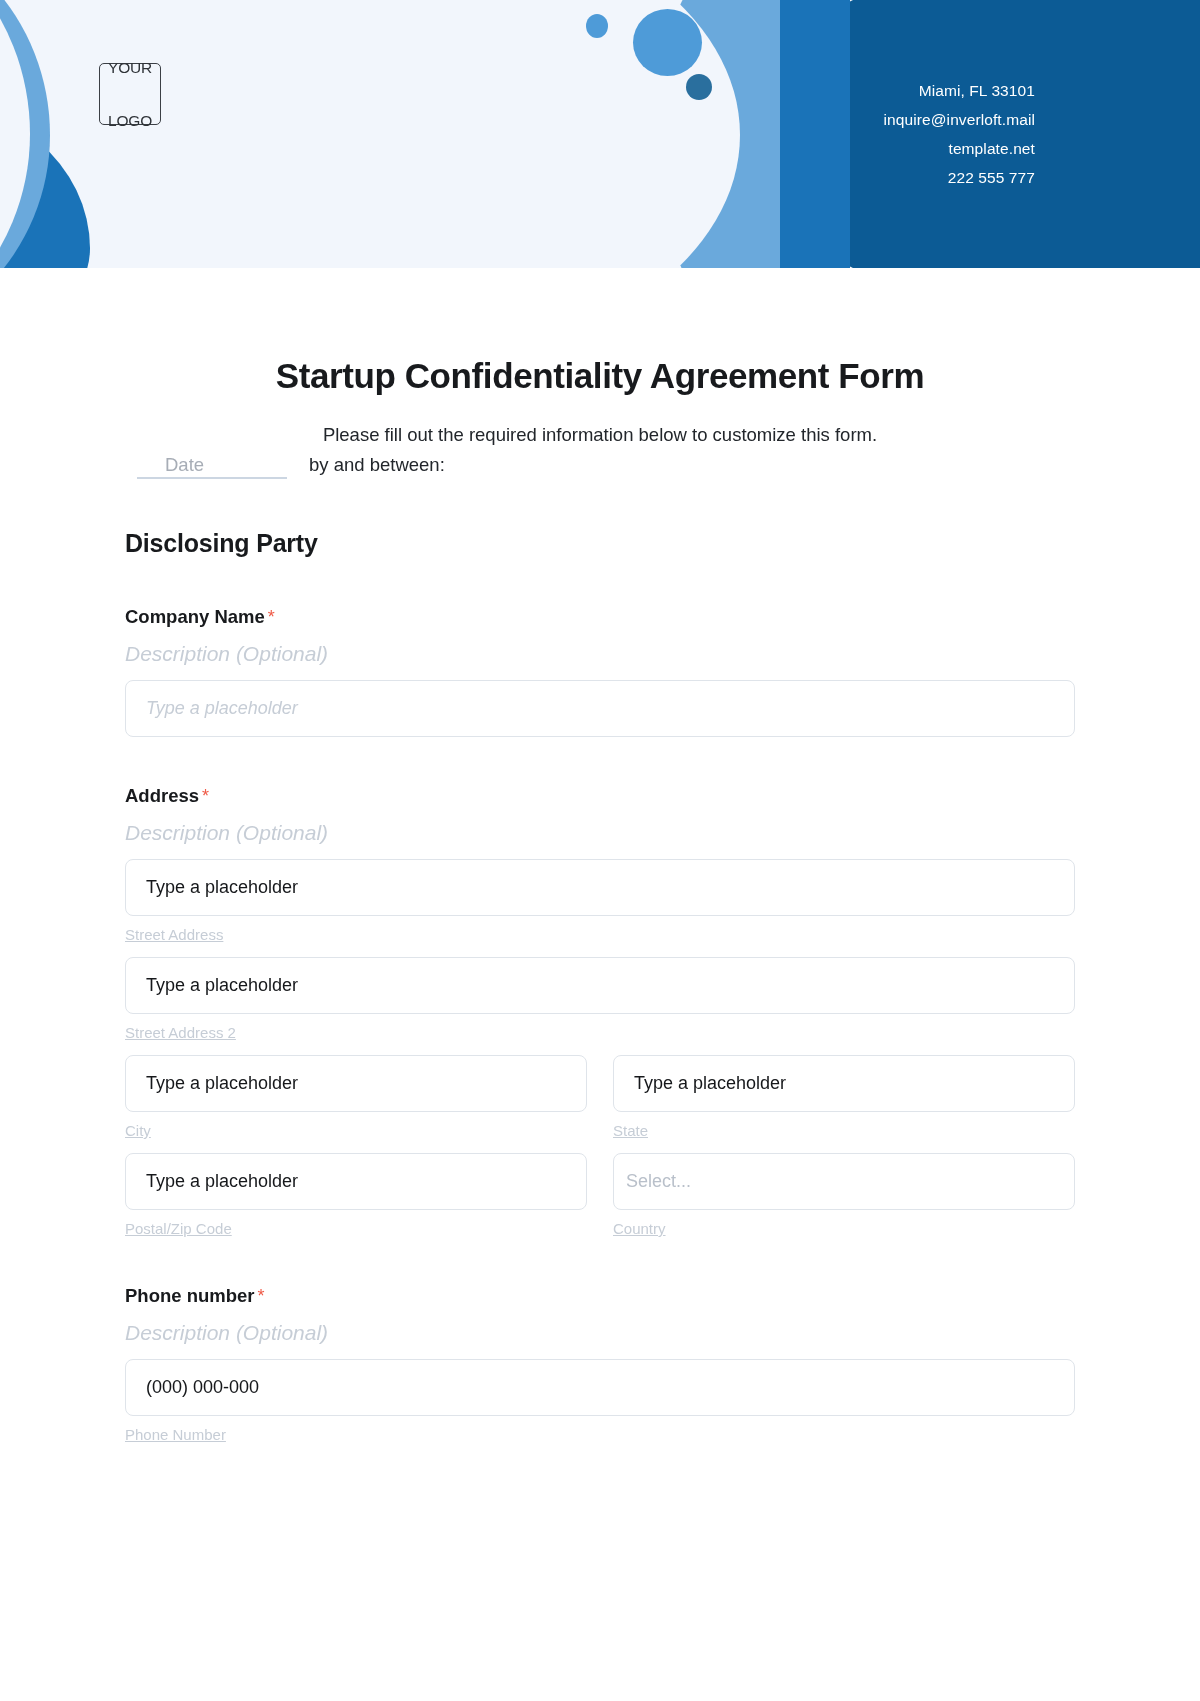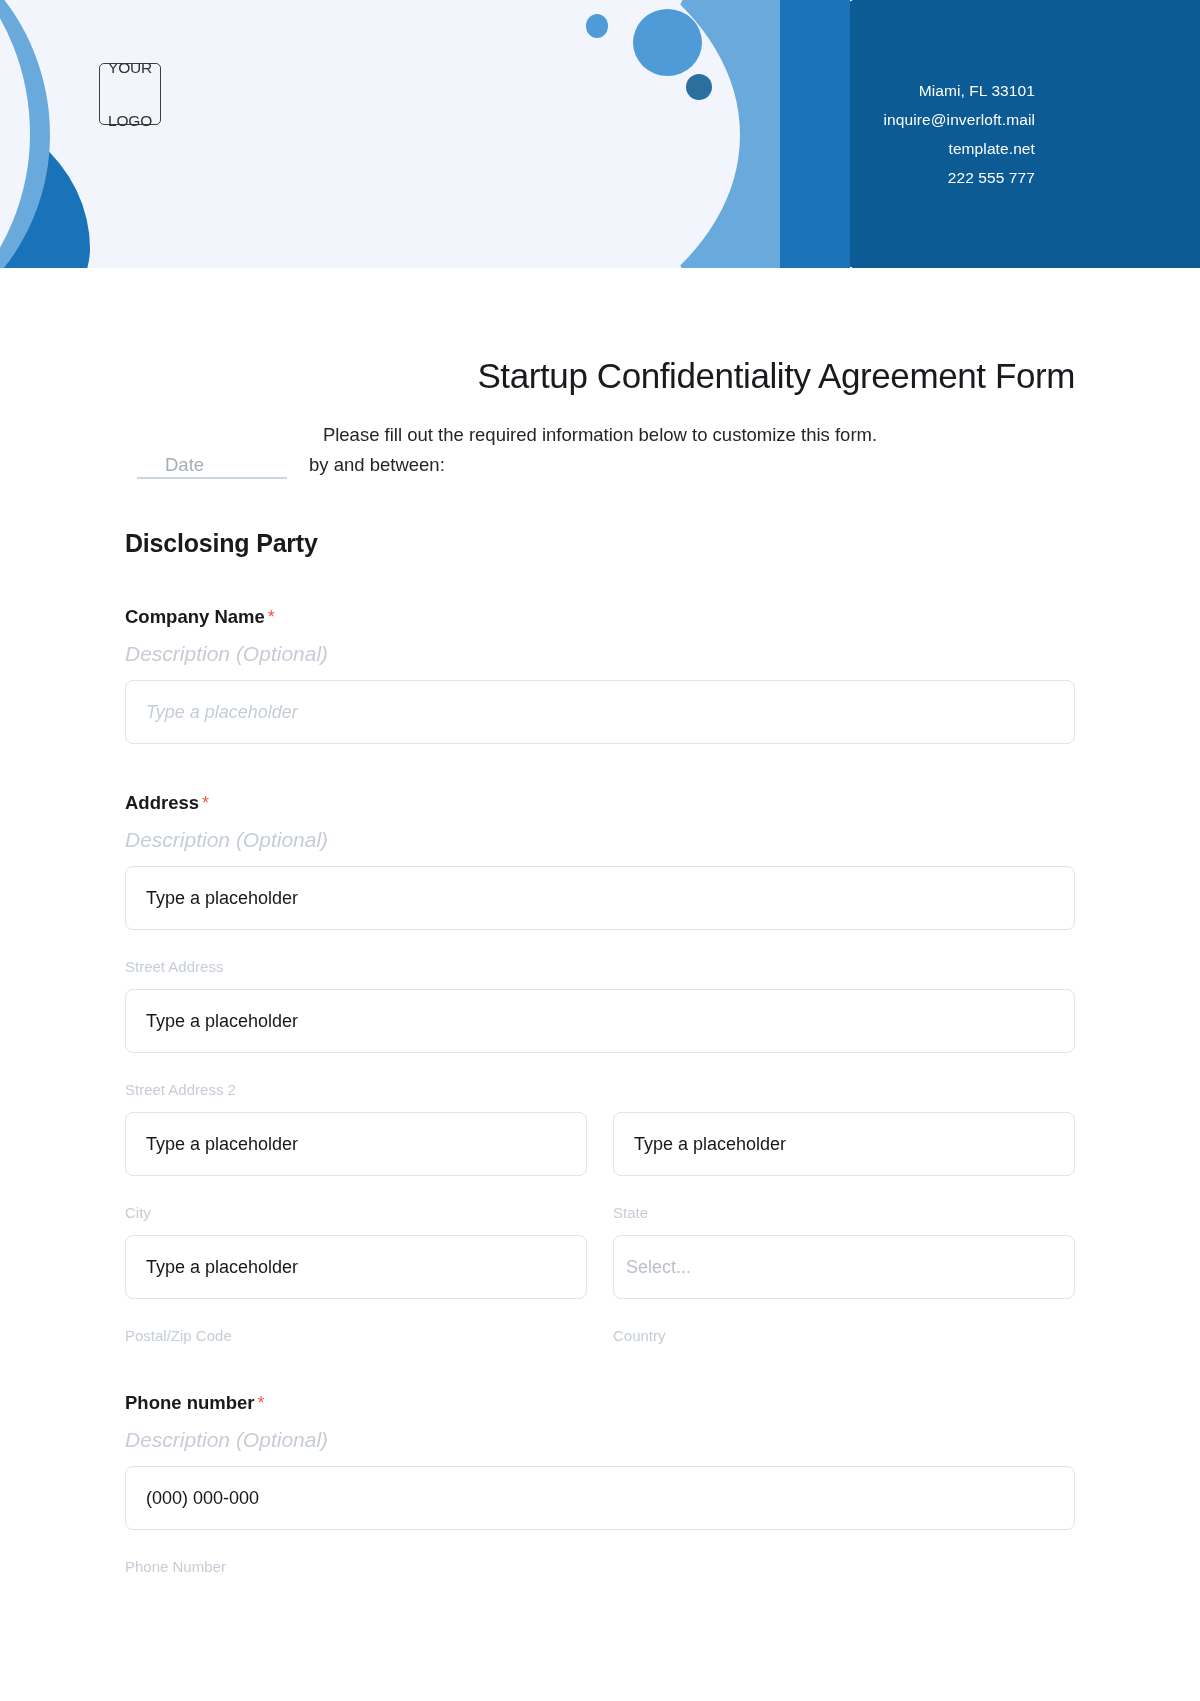--- a/index.html
+++ b/index.html
@@ -161,23 +161,23 @@
   .contact div { white-space: nowrap; }
 
   
   .content {
     position: relative;
     padding: 0 125px;
   }
 
   .form-title {
     margin-top: 88px;
-    text-align: right;
+    text-align: center;
     font-size: 35px;
-    font-weight: normal;
+    font-weight: bold;
     color: #181a1d;
     letter-spacing: -0.4px;
   }
   .form-subtitle {
     margin-top: 28px;
     text-align: center;
     font-size: 18.5px;
     color: #22262b;
   }
 
@@ -230,21 +230,21 @@
   .field-desc {
     margin-top: 14px;
     font-size: 21px;
     font-style: italic;
     color: #c6cdd6;
   }
 
   .input {
     margin-top: 14px;
     width: 100%;
-    height: 64px;
+    height: 57px;
     border: 1px solid #dfe4ea;
     border-radius: 8px;
     background: #ffffff;
     display: flex;
     align-items: center;
     padding: 0 20px;
     font-size: 18px;
     color: #16181b;
     overflow: hidden;
     white-space: nowrap;
@@ -252,23 +252,24 @@
   .input.placeholder-italic {
     font-style: italic;
     color: #c6cdd6;
   }
   .input.placeholder-gray {
     color: #b9c0ca;
     padding-left: 12px;
   }
 
   .sub-label {
-    margin-top: 28px;
+    margin-top: 10px;
     font-size: 15px;
     color: #c6cdd6;
+    text-decoration: underline;
   }
 
   .row {
     display: flex;
     gap: 26px;
   }
   .row > .col { flex: 1 1 0; min-width: 0; }
   .row > .col .input { margin-top: 14px; }
 
   .addr-group .input { margin-top: 14px; }

